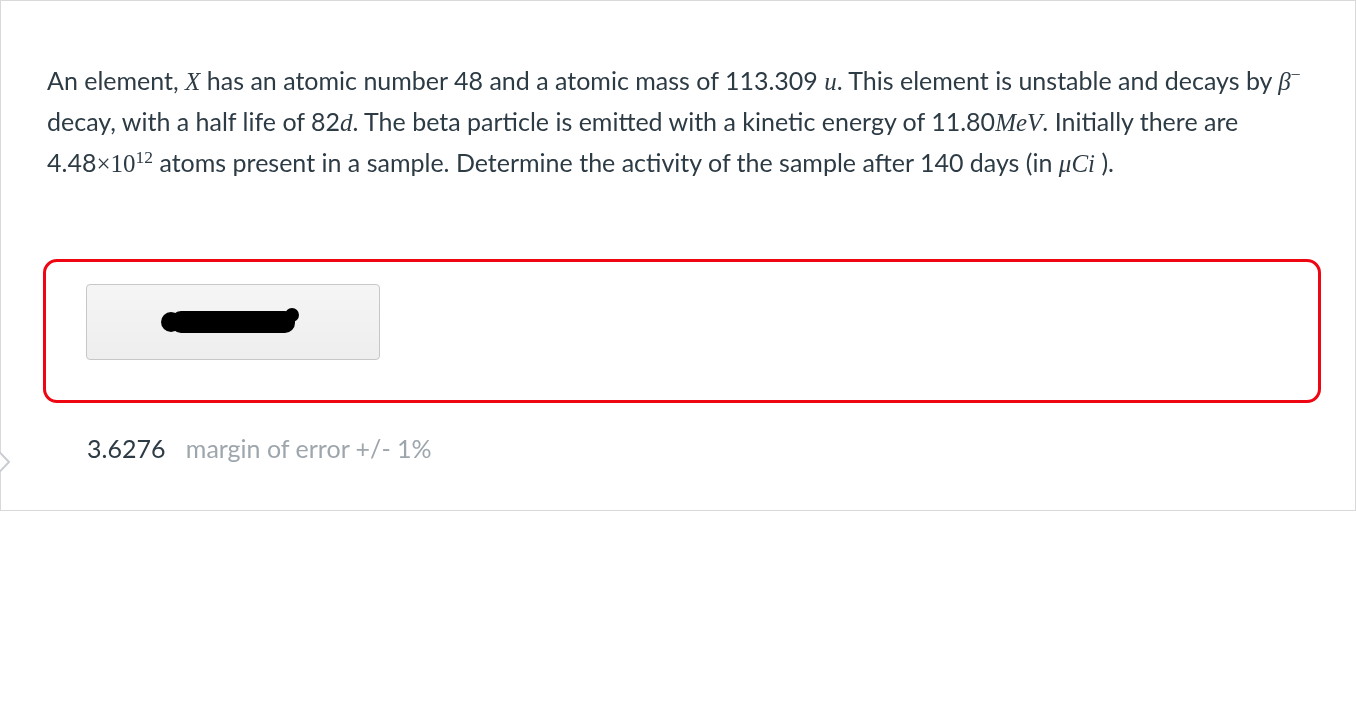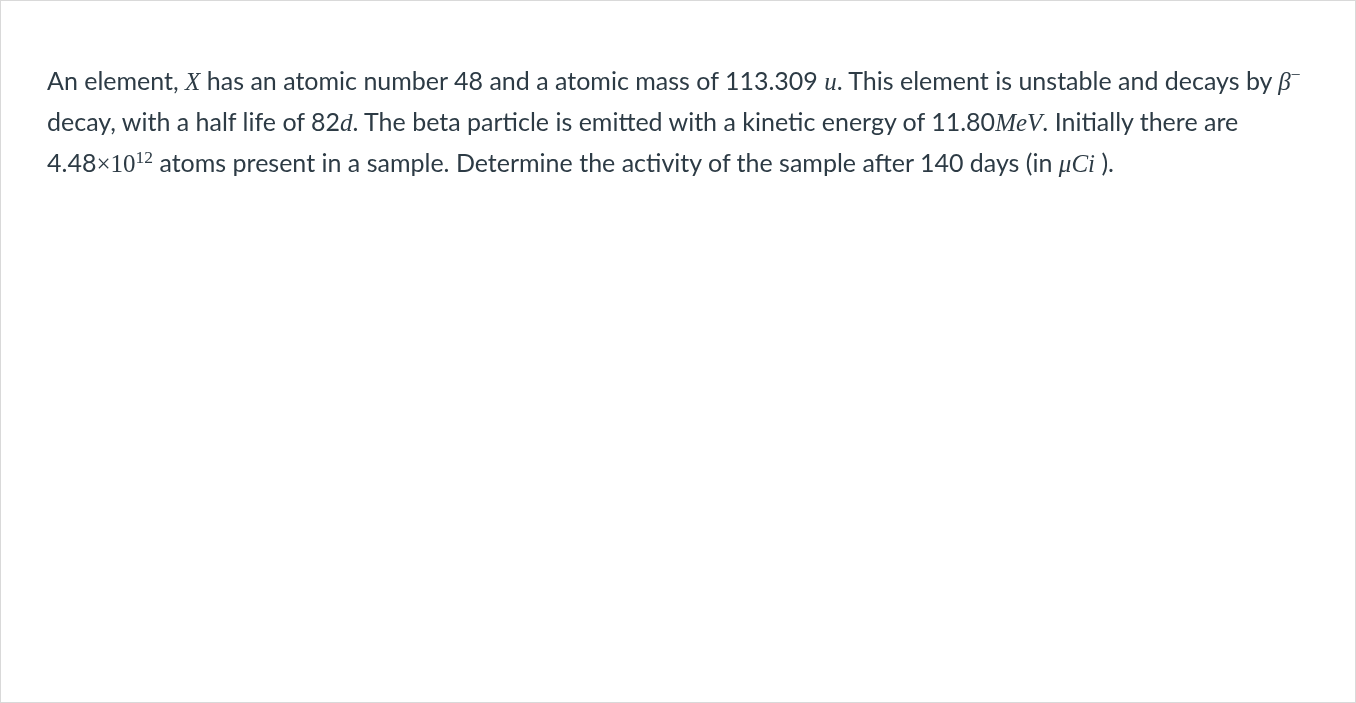--- a/index.html
+++ b/index.html
@@ -7,21 +7,21 @@
     margin: 0;
     padding: 0;
     width: 1356px;
     height: 703px;
     background: #fff;
     font-family: "Lato", "Helvetica Neue", Helvetica, Arial, sans-serif;
   }
   .outer {
     position: relative;
     width: 1356px;
-    height: 703px;
+    height: 511px;
     border: 1px solid #d9d9d9;
     background: #fff;
   }
   .content {
     padding: 60px 46px 30px 46px;
     color: #2d3b45;
     font-size: 25px;
     line-height: 1.55;
   }
   .math-it { font-family: Georgia, "Times New Roman", serif; font-style: italic; }
@@ -105,13 +105,35 @@
   .margin-text { color: #9ea6ad; margin-left: 14px; }
 </style>
 </head>
 <body>
 
 <div class="outer">
   <div class="content">
     <span>An element,  </span><span class="math-it">X</span><span> has an   atomic number 48   and a atomic  mass of  113.309 </span><span class="math-it">u</span><span>. This element is unstable and decays by </span><span class="math-it">β</span><span class="sup-minus math-rm">−</span><span>  decay, with a half life of 82</span><span class="math-it">d</span><span>. The beta particle is emitted with a kinetic energy of 11.80</span><span class="math-it">M</span><span class="math-it">e</span><span class="math-it">V</span><span>. Initially there are 4.48</span><span class="math-rm">×</span><span class="math-rm">10</span><span class="sup">12</span><span>  atoms present in a sample. Determine the  activity of the sample  after 140  days (in </span><span class="math-it">μ</span><span class="math-it">C</span><span class="math-it">i</span><span> ).</span>
   </div>
 
+  <div class="answer-area" style="padding-left:46px;">
+    <div class="left-arrow-red">
+      <svg width="20" height="40" viewBox="0 0 20 40">
+        <path d="M0 0 L16 20 L0 40 Z" fill="#e21b2b" stroke="#b8121f" stroke-width="1"></path>
+      </svg>
+    </div>
+    <div class="red-box">
+      <div class="input-box">
+        <div class="redaction"></div>
+      </div>
+    </div>
+
+    <div class="left-arrow-gray">
+      <svg width="28" height="50" viewBox="0 0 28 50">
+        <path d="M1 1 L24 25 L1 49 Z" fill="#fdfdfd" stroke="#c9cdd1" stroke-width="2" stroke-linejoin="round"></path>
+      </svg>
+    </div>
+    <div class="answer-row">
+      <span class="answer-value">3.6276</span>
+      <span class="margin-text">margin of error +/- 1%</span>
+    </div>
+  </div>
 </div>
 
 </body></html>

